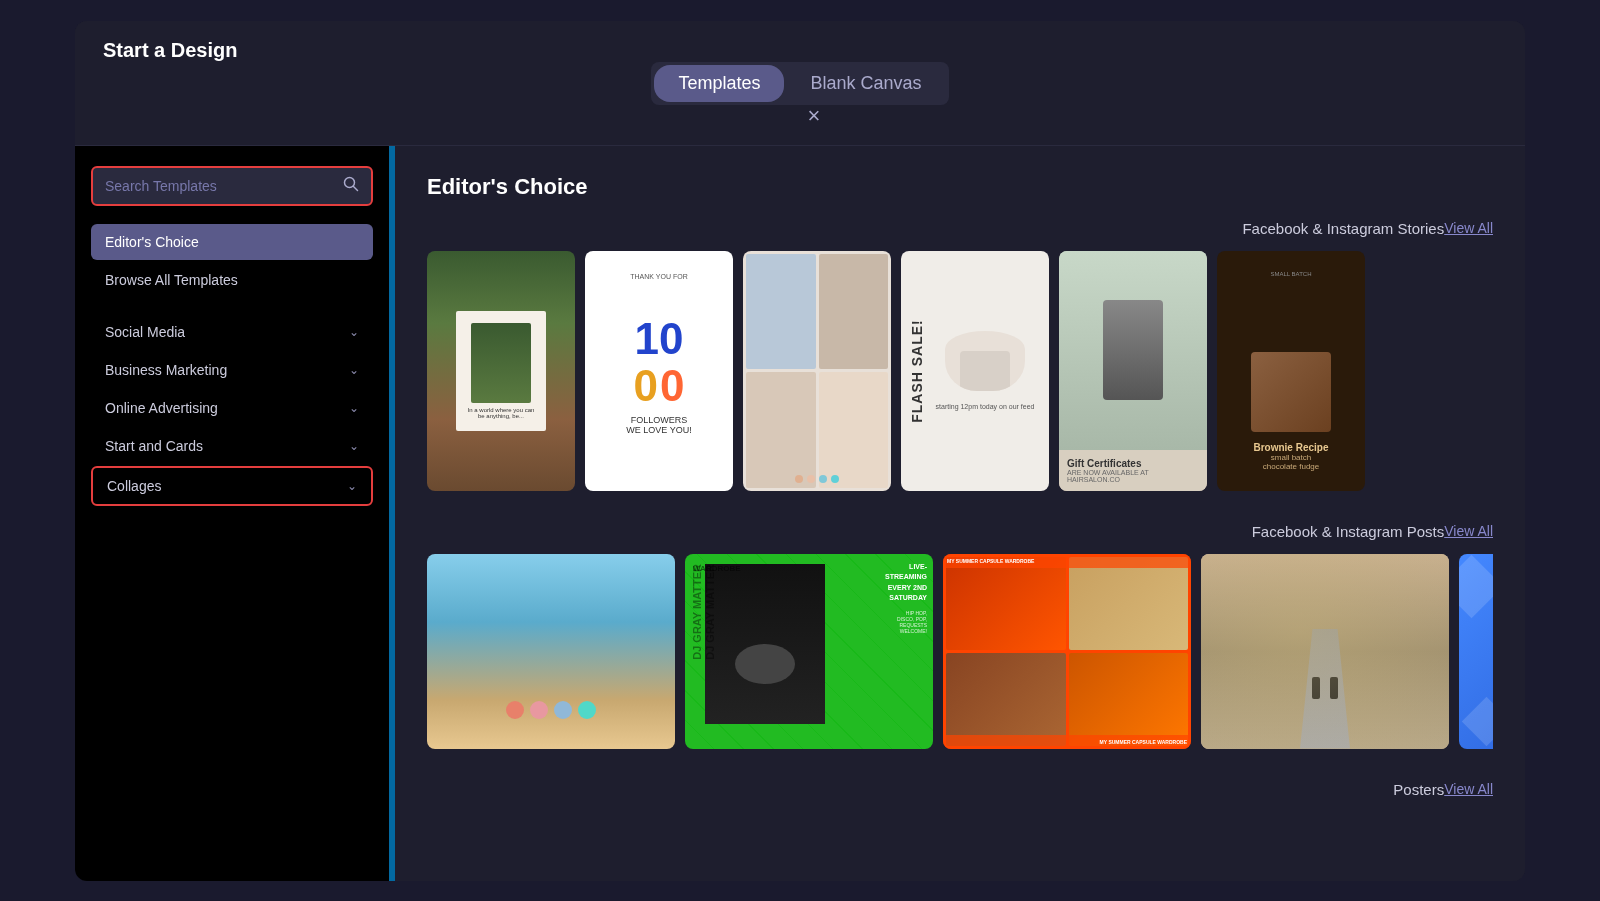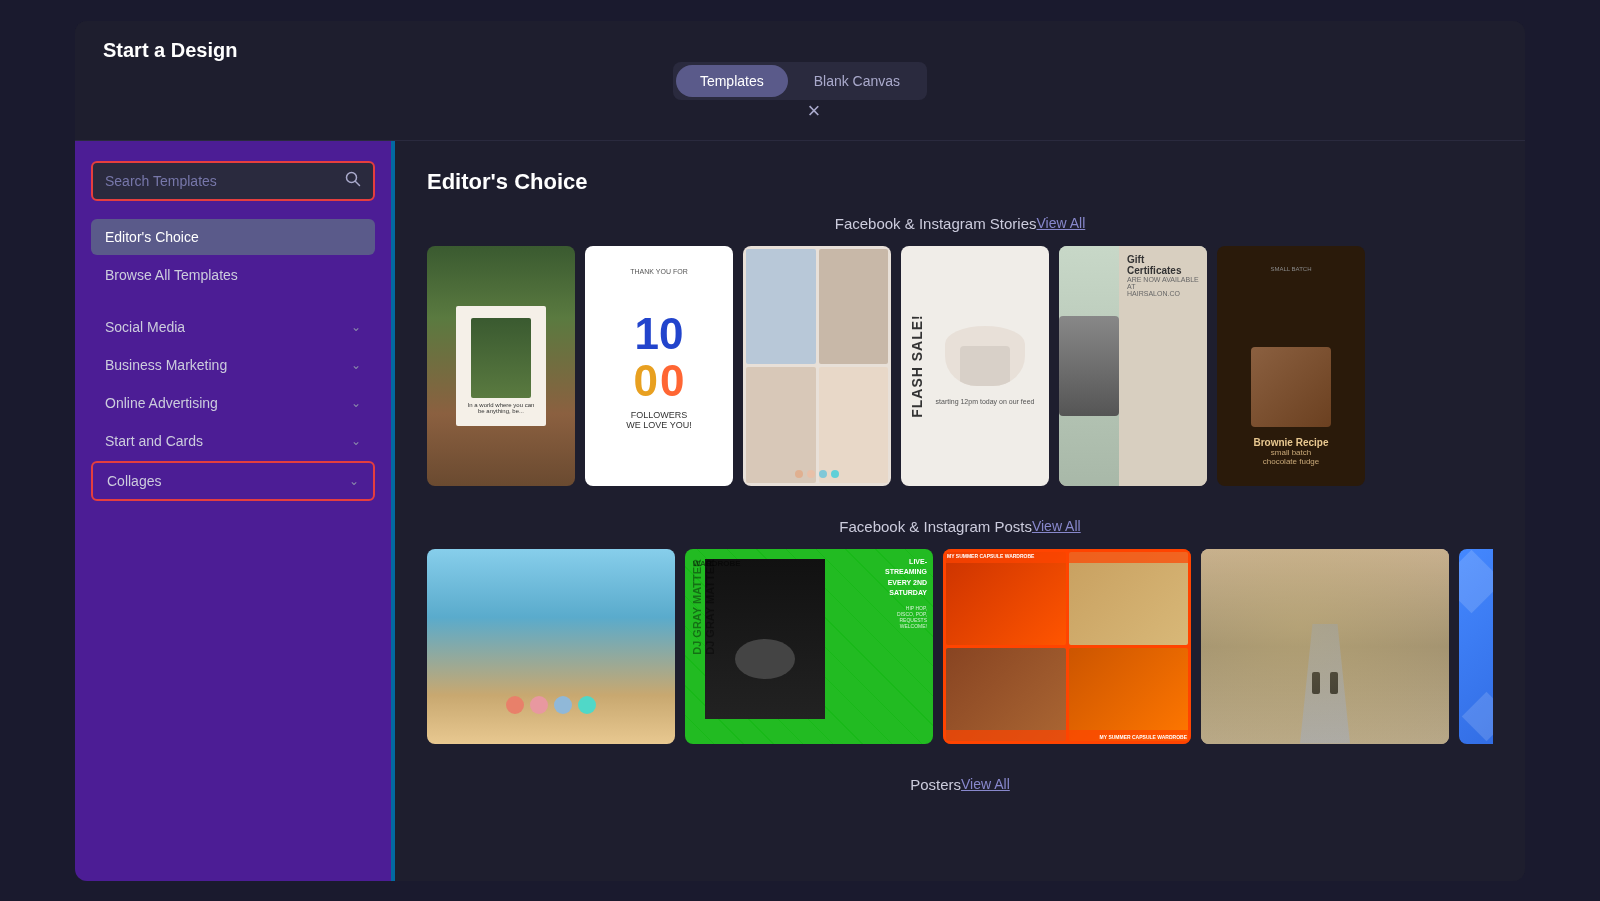--- a/index.html
+++ b/index.html
@@ -41,21 +41,21 @@
       display: flex;
       gap: 2px;
       background: #2a2a3e;
       border-radius: 8px;
       padding: 3px;
     }
     .tab-btn {
       padding: 8px 24px;
       border: none;
       border-radius: 16px;
-      font-size: 14px;
+      font-size: 18px;
       font-weight: 500;
       cursor: pointer;
       transition: background 0.2s;
     }
     .tab-btn.active {
       background: #5a5a8a;
       color: #ffffff;
     }
     .tab-btn.inactive {
       background: transparent;
@@ -70,22 +70,22 @@
       margin-left: 28px;
       line-height: 1;
     }
     .modal-body {
       display: flex;
       flex: 1;
       overflow: hidden;
     }
     .sidebar {
       width: 320px;
-      background: #4c1d95;
-      border-right: 4px solid #0369a1;
+      background: #000000;
+      border-right: 6px solid #0369a1;
       padding: 20px 16px;
       flex-shrink: 0;
       overflow-y: auto;
     }
     .search-box {
       display: flex;
       align-items: center;
       border: 2px solid #e53e3e;
       border-radius: 6px;
       background: #2a2a3e;
@@ -150,21 +150,21 @@
       font-size: 22px;
       font-weight: 700;
       margin-bottom: 20px;
     }
     .category-row {
       margin-bottom: 32px;
     }
     .category-header {
       display: flex;
       align-items: center;
-      justify-content: center;
+      justify-content: flex-end;
       margin-bottom: 14px;
     }
     .category-label {
       color: #ccccdd;
       font-size: 15px;
       font-weight: 500;
     }
     .view-all-link {
       color: #8888cc;
       font-size: 14px;
@@ -304,21 +304,21 @@
     .tpl-5 {
       width: 148px; height: 240px;
       background: #f0ede8;
       display: flex; align-items: center; justify-content: center;
       flex-direction: column;
     }
 
     .tpl-6 {
       width: 148px; height: 240px;
       background: linear-gradient(180deg, #b8c8b8 0%, #c8b8a8 100%);
-      display: flex; flex-direction: row;
+      display: flex; flex-direction: column;
     }
     .tpl-6-img {
       flex: 1;
       background: linear-gradient(180deg, #c8d8c8 0%, #a8b8a8 100%);
       position: relative;
       display: flex; align-items: center; justify-content: center;
     }
     .tpl-6-person {
       width: 60px; height: 100px;
       background: linear-gradient(180deg, #888 0%, #555 100%);

